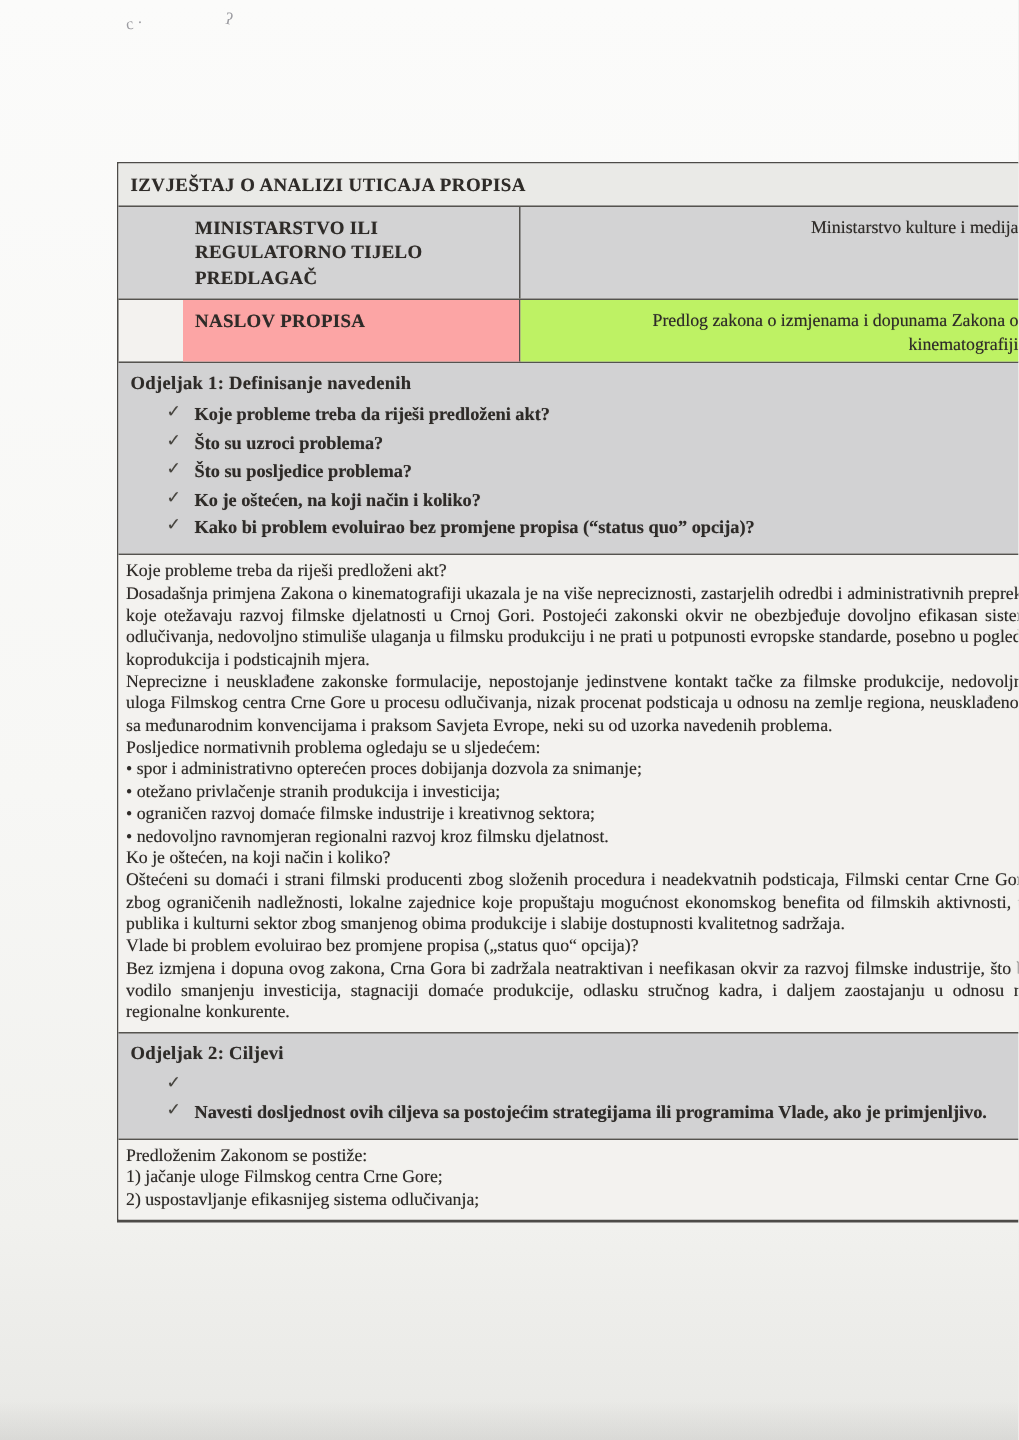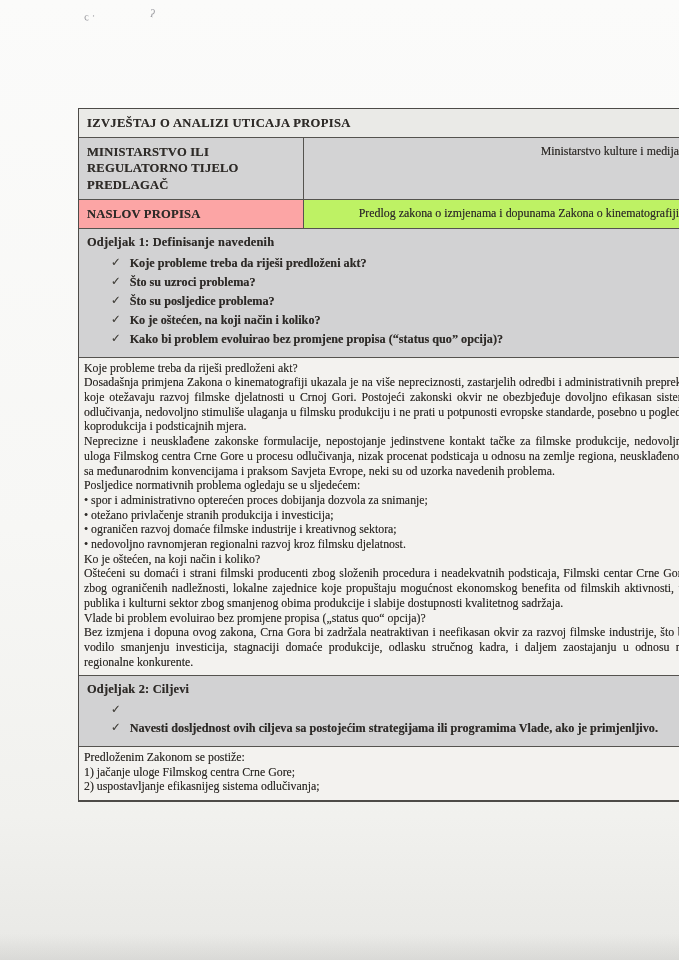--- a/index.html
+++ b/index.html
@@ -37,20 +37,21 @@
     background:#eaeae7;
     font-weight:bold; font-size:12.6px; letter-spacing:.3px;
     padding:7px 8px 6px;
   }
   .row-two{ display:flex; align-items:stretch; }
   .row-two .cell-left{
     width:225px; flex:0 0 225px;
     border-right:1px solid #55534f;
     padding:6px 8px; font-weight:bold; font-size:12.6px; line-height:1.3;
     letter-spacing:.2px;
+    margin-left:43px;
   }
   .row-two .cell-right{
     flex:1; text-align:right; font-size:11.9px; line-height:1.3;
     padding:6px 14px 4px;
   }
   .row-ministry{ background:#d3d3d4; }
   .row-naslov .cell-left{ background:#fca5a5; }
   .row-naslov .cell-right{ background:#bef264; }
 
   .section-head{

